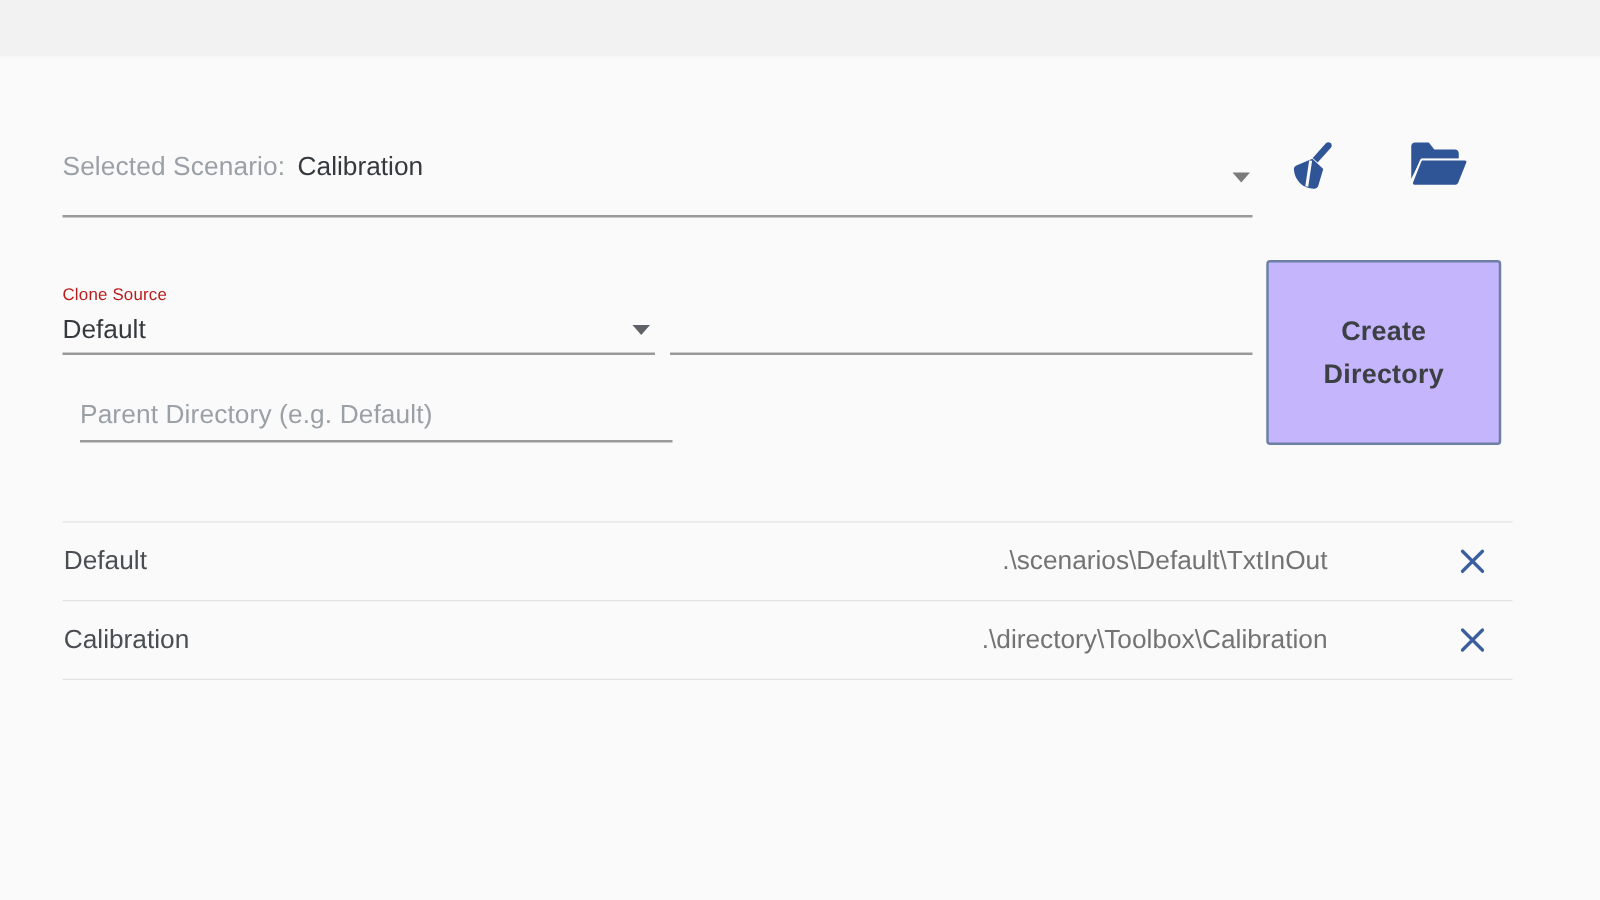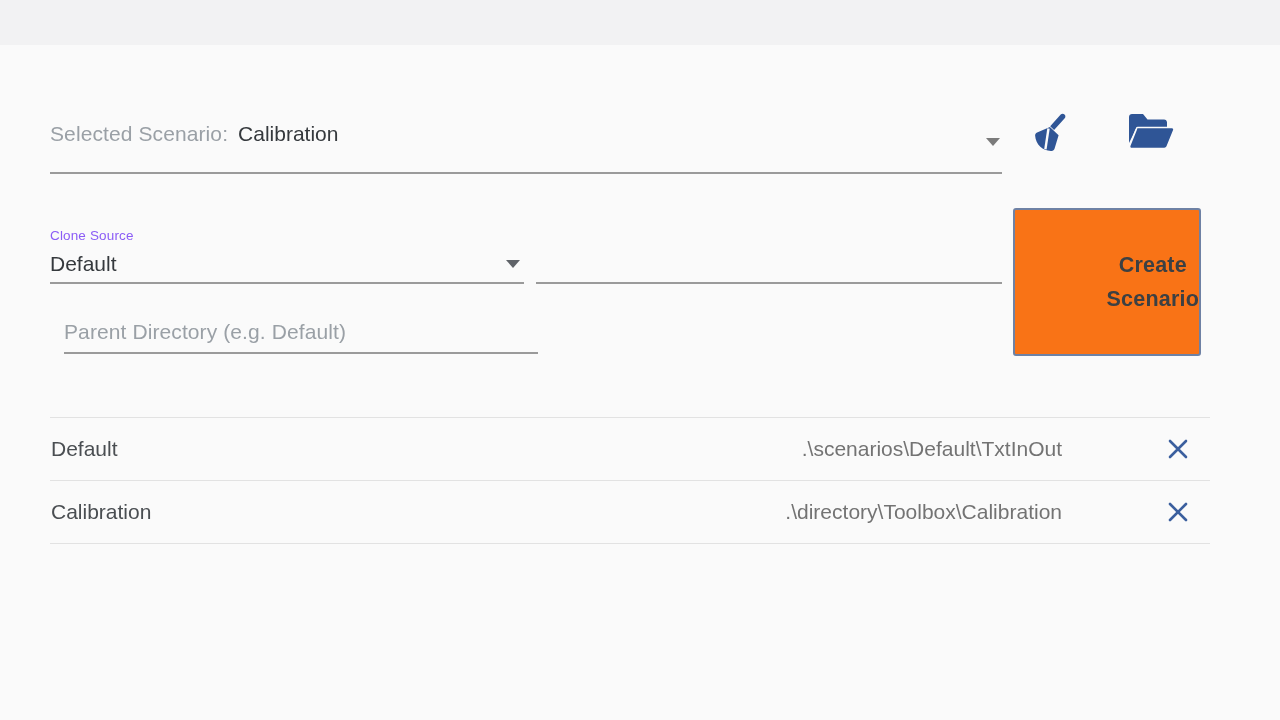--- a/index.html
+++ b/index.html
@@ -101,21 +101,21 @@
     left: 0;
     bottom: 0;
     height: 2px;
     background: #9a9a9a;
   }
   .float-label {
     position: absolute;
     left: 0;
     top: 0;
     font-size: 13.5px;
-    color: #8b5cf6;
+    color: #b91c1c;
     letter-spacing: 0.15px;
   }
   .field-value {
     position: absolute;
     left: 0;
     font-size: 21px;
     color: #35393d;
     white-space: nowrap;
   }
   .field-placeholder {
@@ -172,26 +172,26 @@
   #txtinout-field .field-placeholder { top: 22px; }
   #txtinout-field .field-underline { width: 466px; }
 
   
   #create-scenario-button {
     position: absolute;
     left: 1013px;
     top: 208px;
     width: 188px;
     height: 148px;
-    background: #f97316;
+    background: #c4b5fd;
     border: 2px solid #6e81a4;
     border-radius: 3px;
     display: flex;
     align-items: center;
-    justify-content: flex-end;
+    justify-content: center;
     cursor: pointer;
   }
   #create-scenario-button .btn-label {
     font-size: 21.5px;
     font-weight: bold;
     color: #3c4043;
     text-align: center;
     line-height: 1.6;
     letter-spacing: 0.2px;
   }
@@ -288,21 +288,21 @@
 
   <div class="field" id="parent-directory-field">
     <span class="field-placeholder">Parent Directory (e.g. Default)</span>
     <div class="field-underline"></div>
   </div>
 
 
   <div id="create-scenario-button">
     <div class="btn-label">
       <span>Create</span><br>
-      <span>Scenario</span>
+      <span>Directory</span>
     </div>
   </div>
 
   <div id="scenario-table">
     <div class="table-divider"></div>
 
     <div class="table-row">
       <span class="cell-name">Default</span>
       <span class="cell-path">.\scenarios\Default\TxtInOut</span>
       <span class="cell-delete">

